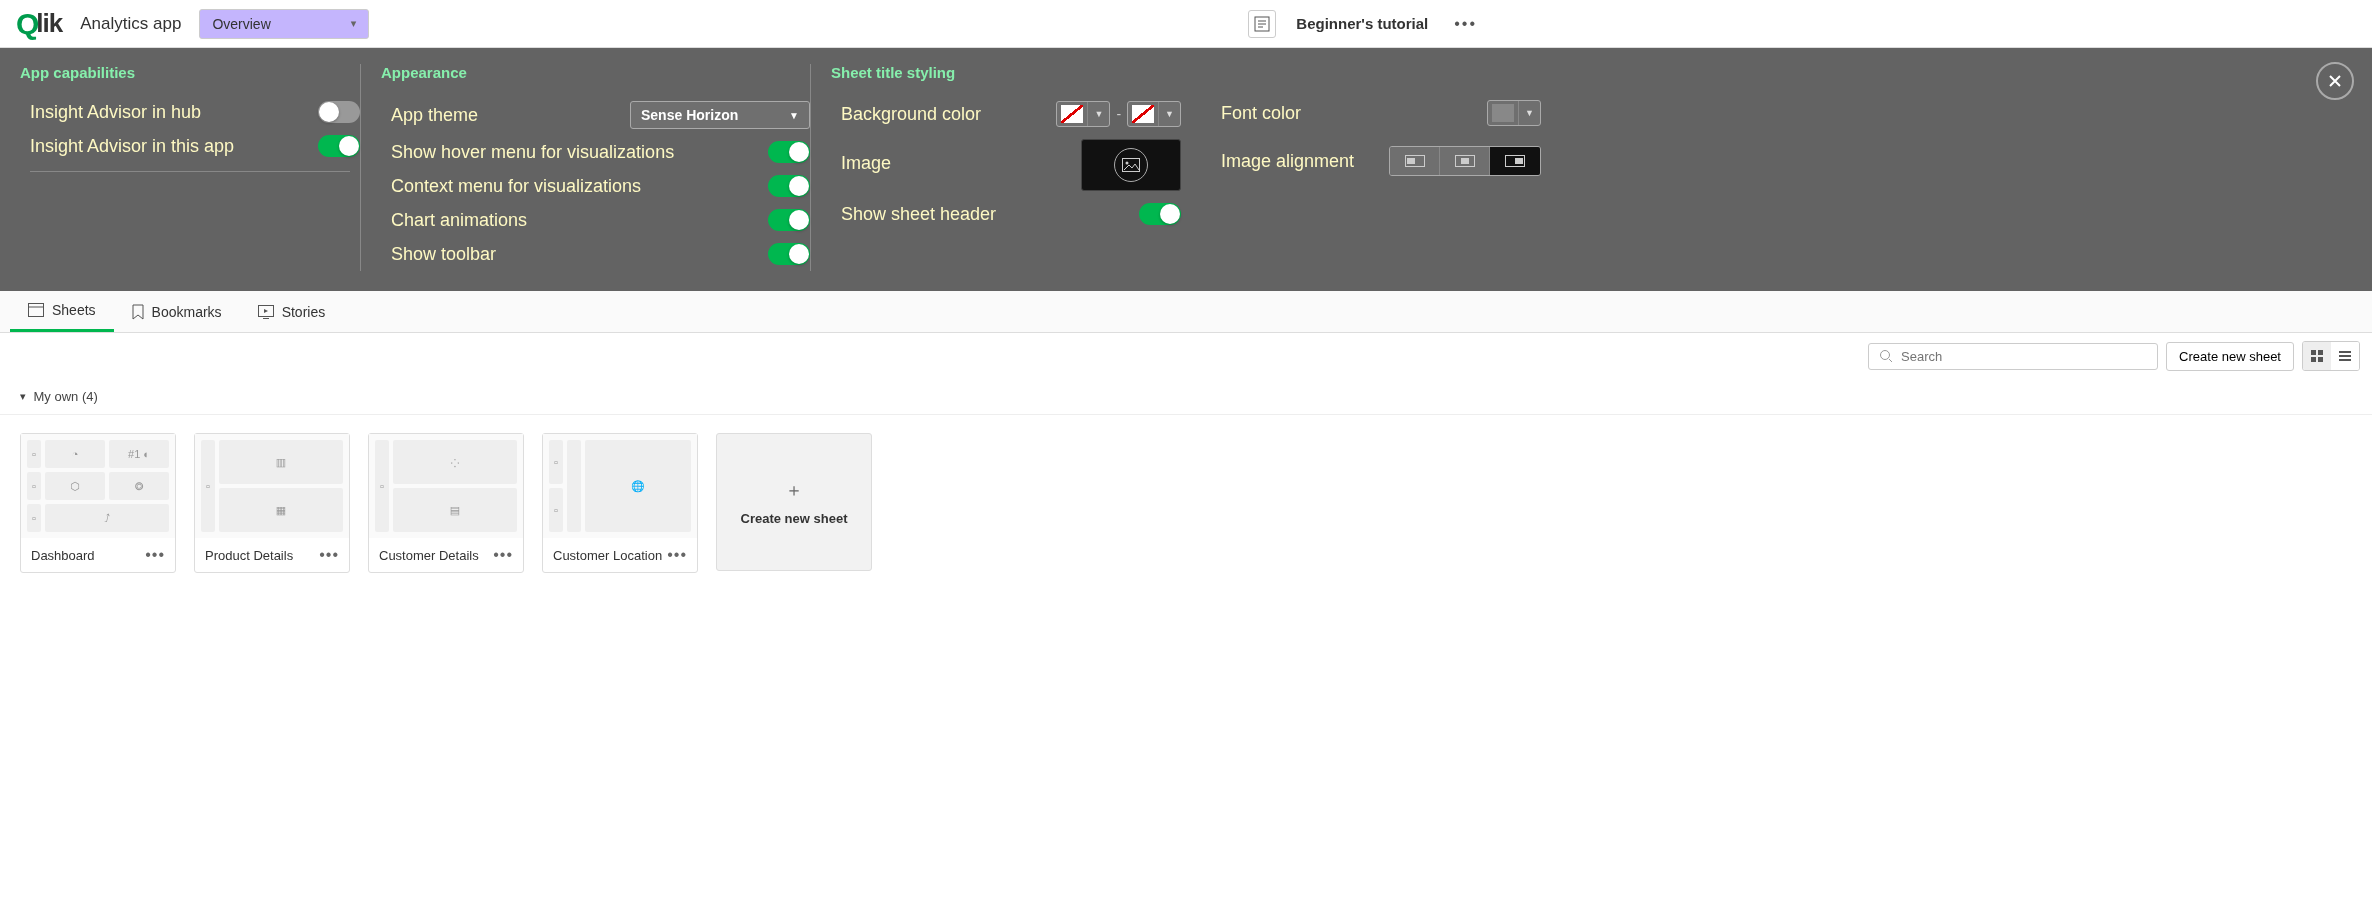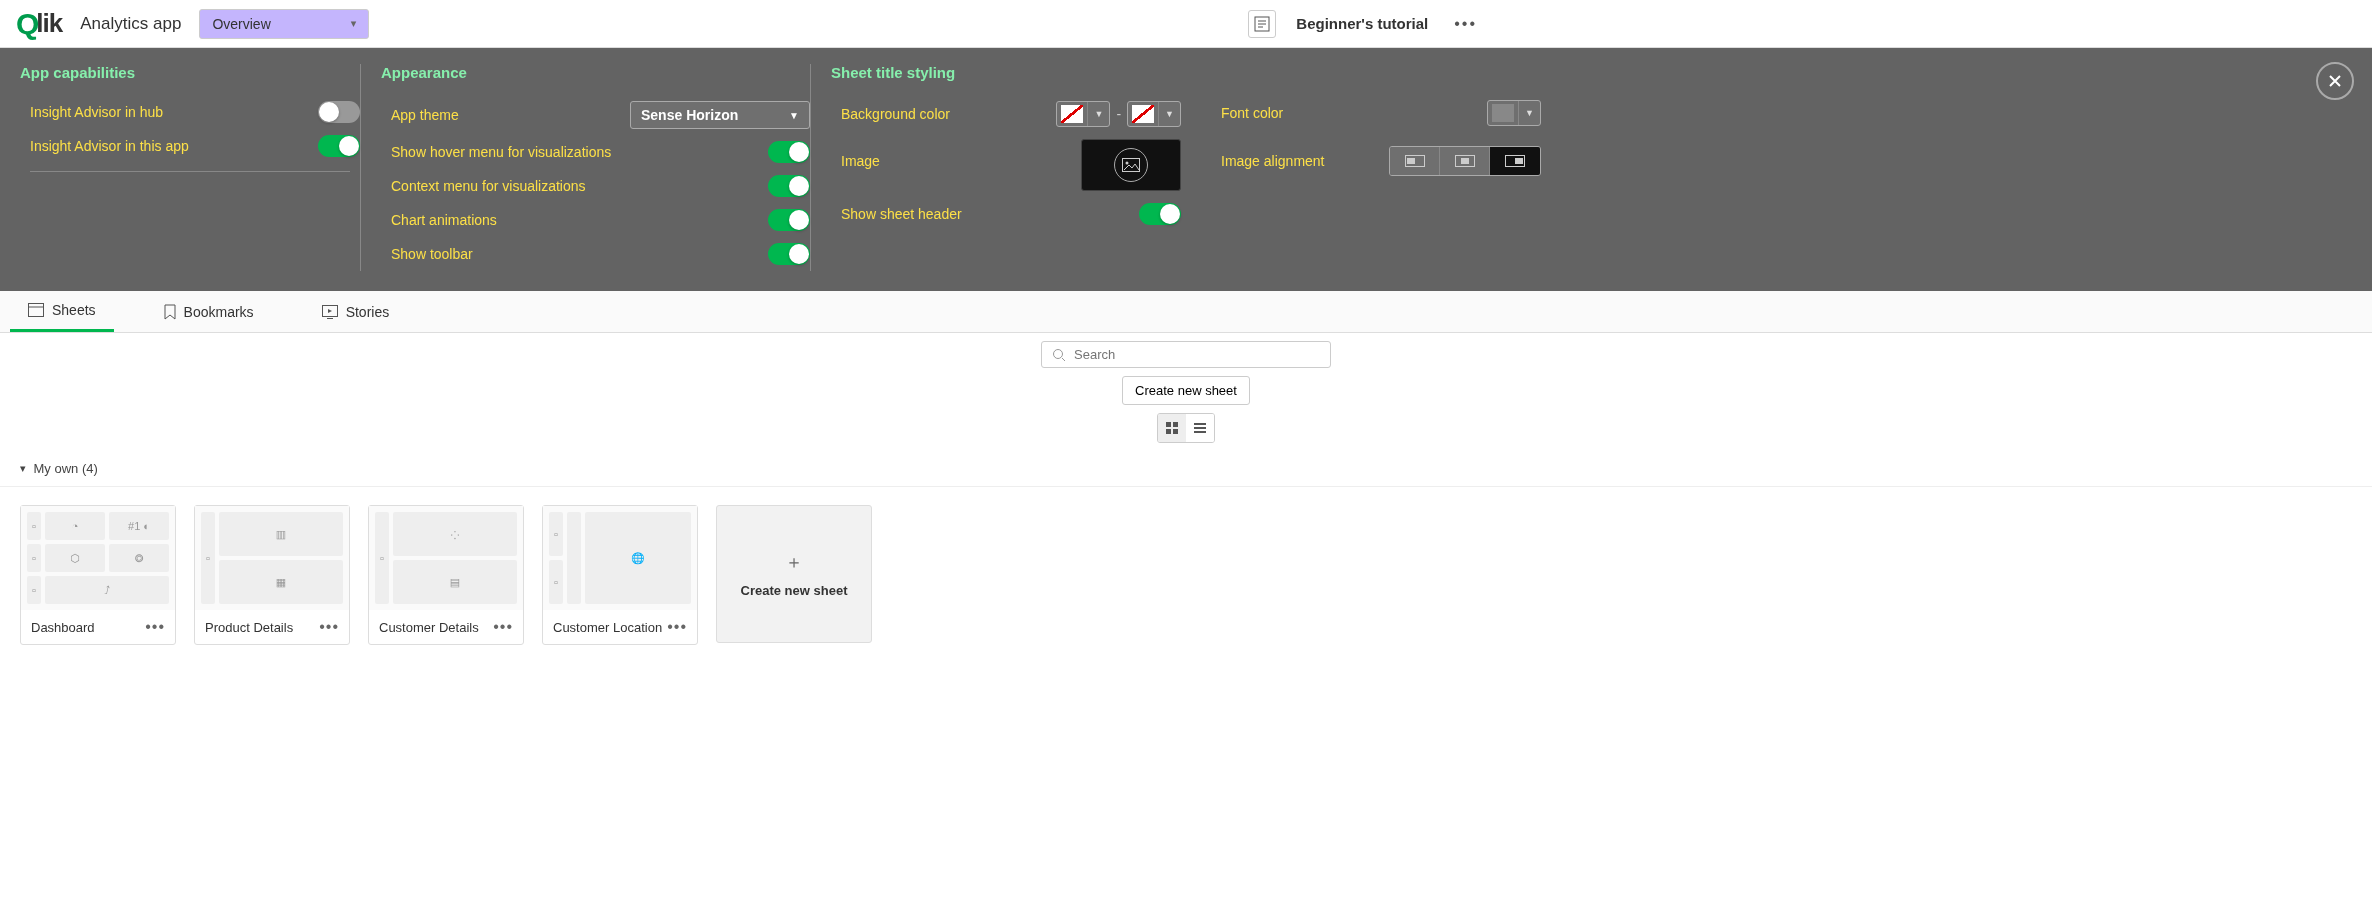--- a/index.html
+++ b/index.html
@@ -21,21 +21,21 @@
 .settings-panel { background: #636363; color: #f2f2f2; padding: 16px 20px 20px 20px; position: relative; display: flex; gap: 0; }
 .settings-col { flex: 0 0 auto; }
 .col1 { width: 340px; }
 .col2 { width: 450px; border-left: 1px solid #888; padding-left: 20px; }
 .col3 { flex: 1; border-left: 1px solid #888; padding-left: 20px; display: flex; gap: 40px; }
 .col3a { flex: 0 0 350px; }
 .col3b { flex: 0 0 320px; }
 .section-title { font-weight: 600; font-size: 15px; margin-bottom: 14px; color: #86efac; }
 .setting-row { display: flex; align-items: center; justify-content: space-between; padding: 6px 0; min-height: 34px; }
 .setting-row.indent { padding-left: 10px; }
-.setting-label { font-size: 14px; color: #fde047; }
+.setting-label { font-size: 18px; color: #fef9c3; }
 .divider-h { border-top: 1px solid #888; margin: 8px 10px 8px 10px; }
 
 
 .toggle { width: 42px; height: 22px; background: #999; border-radius: 11px; position: relative; cursor: pointer; }
 .toggle .knob { position: absolute; width: 20px; height: 20px; background: #fff; border-radius: 50%; top: 1px; left: 1px; box-shadow: 0 1px 3px rgba(0,0,0,0.3); transition: left .1s; }
 .toggle.on { background: #00b74f; }
 .toggle.on .knob { left: 21px; }
 
 
 .select-ctrl { border: 1px solid #aaa; background: #6f6f6f; color: #fff; border-radius: 3px; padding: 5px 10px; font-weight: 600; font-size: 14px; display: flex; align-items: center; justify-content: space-between; min-width: 180px; cursor: pointer; }
@@ -61,27 +61,27 @@
 .align-glyph { width: 20px; height: 12px; border: 1px solid #ccc; position: relative; }
 .align-glyph::after { content: ""; position: absolute; width: 8px; height: 6px; background: #ccc; top: 2px; }
 .align-left::after { left: 1px; }
 .align-center::after { left: 5px; }
 .align-right::after { right: 1px; }
 
 
 .close-btn { position: absolute; right: 18px; top: 14px; width: 38px; height: 38px; border: 2px solid #aaa; border-radius: 50%; background: #636363; color: #fff; display: flex; align-items: center; justify-content: center; font-size: 18px; cursor: pointer; }
 
 
-.tabs-bar { display: flex; align-items: center; height: 42px; border-bottom: 1px solid #ddd; padding: 0 10px; background: #fafafa; gap: 32px; }
+.tabs-bar { display: flex; align-items: center; height: 42px; border-bottom: 1px solid #ddd; padding: 0 10px; background: #fafafa; }
 .tab { display: flex; align-items: center; gap: 8px; padding: 0 18px; height: 100%; cursor: pointer; color: #333; font-size: 14px; }
 .tab.active { border-bottom: 3px solid #00b74f; font-weight: 500; }
 .tab-icon { font-size: 15px; color: #555; }
 
 
-.sheets-toolbar { display: flex; justify-content: flex-end; align-items: center; padding: 8px 12px; gap: 8px; flex-direction: column; }
+.sheets-toolbar { display: flex; justify-content: flex-end; align-items: center; padding: 8px 12px; gap: 8px; }
 .search-box { border: 1px solid #ccc; border-radius: 3px; padding: 5px 10px; width: 290px; display: flex; align-items: center; gap: 8px; color: #888; background: #fff; }
 .search-box input { border: none; outline: none; flex: 1; font-size: 13px; }
 .btn-outline { border: 1px solid #ccc; border-radius: 3px; background: #fff; padding: 6px 12px; font-size: 13px; cursor: pointer; }
 .view-toggle { display: flex; border: 1px solid #ccc; border-radius: 3px; overflow: hidden; }
 .view-toggle .vbtn { width: 28px; height: 28px; display: flex; align-items: center; justify-content: center; cursor: pointer; background: #fff; }
 .view-toggle .vbtn.active { background: #eee; }
 
 
 .section-hdr { display: flex; align-items: center; gap: 8px; padding: 10px 20px; font-size: 13px; color: #444; border-bottom: 1px solid #eee; }
 .section-hdr .chev { font-size: 11px; }

